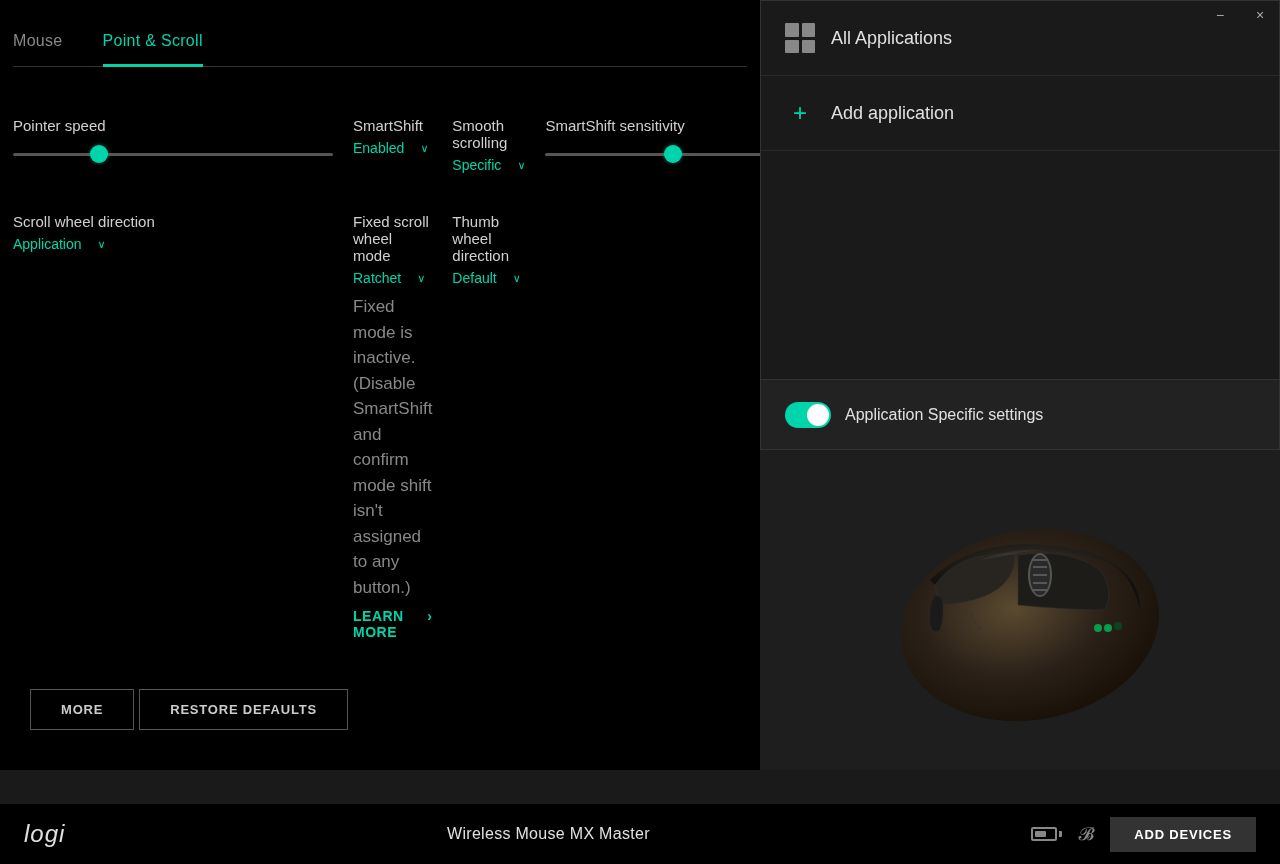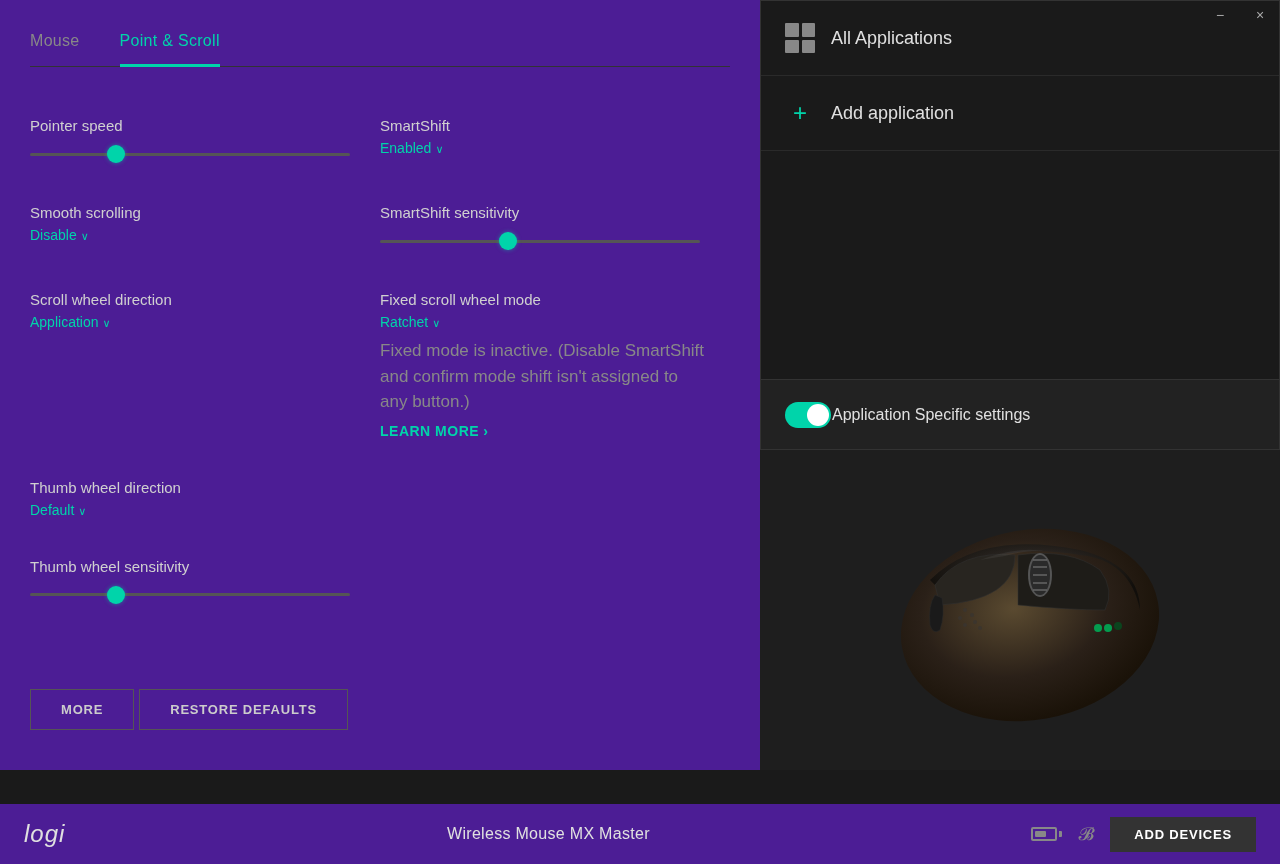--- a/index.html
+++ b/index.html
@@ -36,22 +36,22 @@
       font-size: 14px;
       cursor: pointer;
     }
 
     
     .main {
       position: absolute;
       top: 0; left: 0;
       width: 760px;
       height: 770px;
-      background: #4c1d95;
-      padding: 20px 30px;
+      background: #000000;
+      padding: 20px 13px;
     }
 
     
     .tabs {
       display: flex;
       gap: 40px;
       margin-bottom: 30px;
       border-bottom: 1px solid #333;
     }
     .tab {
@@ -70,41 +70,41 @@
       position: absolute;
       bottom: -1px;
       left: 0; right: 0;
       height: 3px;
       background: #00d4aa;
     }
 
     
     .settings-grid {
       display: grid;
-      grid-template-columns: 1fr 1fr;
+      grid-template-columns: 1fr 1fr 1fr 1fr;
       gap: 0;
       margin-top: 10px;
     }
 
     .setting-item {
       padding: 20px 20px 20px 0;
     }
 
     .setting-label {
       font-size: 15px;
       color: #d0d0d0;
       margin-bottom: 6px;
     }
     .setting-value {
       color: #00d4aa;
       font-size: 14px;
       cursor: pointer;
       display: flex;
-      align-items: flex-end;
-      gap: 4px;
+      align-items: center;
+      gap: 16px;
     }
     .setting-value .chevron {
       font-size: 11px;
     }
 
     
     .slider-container {
       margin-top: 10px;
       position: relative;
       width: 320px;
@@ -225,21 +225,21 @@
       position: absolute;
       top: 380px;
       left: 760px;
       width: 520px;
       height: 70px;
       background: #222;
       border: 1px solid #333;
       border-top: none;
       display: flex;
       align-items: center;
-      gap: 1px;
+      gap: 14px;
       padding: 0 24px;
       z-index: 50;
     }
 
     
     .toggle {
       width: 46px;
       height: 26px;
       background: #00d4aa;
       border-radius: 13px;
@@ -282,21 +282,21 @@
       width: 340px;
       height: 260px;
     }
 
     
     .bottom-bar {
       position: absolute;
       bottom: 0; left: 0;
       width: 1280px;
       height: 60px;
-      background: #4c1d95;
+      background: #000000;
       display: flex;
       align-items: center;
       justify-content: space-between;
       padding: 0 24px;
       z-index: 200;
     }
 
     .logi-logo {
       font-size: 24px;
       color: #e0e0e0;
@@ -396,21 +396,21 @@
       <div class="setting-label">SmartShift</div>
       <div class="setting-value">
         <span>Enabled</span>
         <span class="chevron">∨</span>
       </div>
     </div>
 
     <div class="setting-item">
       <div class="setting-label">Smooth scrolling</div>
       <div class="setting-value">
-        <span>Disable</span>
+        <span>Specific</span>
         <span class="chevron">∨</span>
       </div>
     </div>
 
     <div class="setting-item">
       <div class="setting-label">SmartShift sensitivity</div>
       <div class="slider-container">
         <div class="slider-track">
           <div class="slider-thumb" style="left: 40%"></div>
         </div>
@@ -441,28 +441,20 @@
     <div class="setting-item">
       <div class="setting-label">Thumb wheel direction</div>
       <div class="setting-value">
         <span>Default</span>
         <span class="chevron">∨</span>
       </div>
     </div>
 
     <div class="setting-item"></div>
 
-    <div class="setting-item">
-      <div class="setting-label">Thumb wheel sensitivity</div>
-      <div class="slider-container">
-        <div class="slider-track">
-          <div class="slider-thumb" style="left: 27%"></div>
-        </div>
-      </div>
-    </div>
 
   </div>
 
   <div class="bottom-buttons">
     <button class="btn-secondary">MORE</button>
     <button class="btn-secondary">RESTORE DEFAULTS</button>
   </div>
 
 </div>
 

